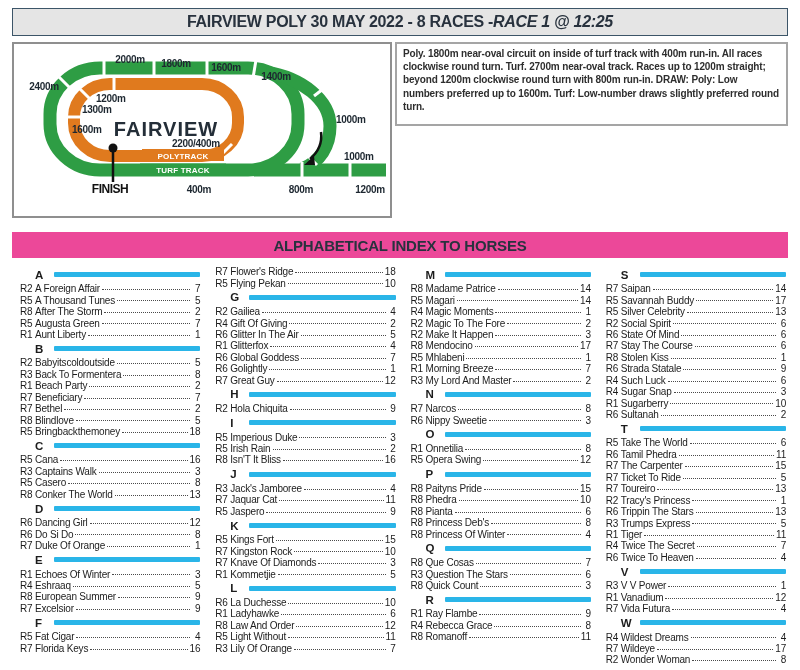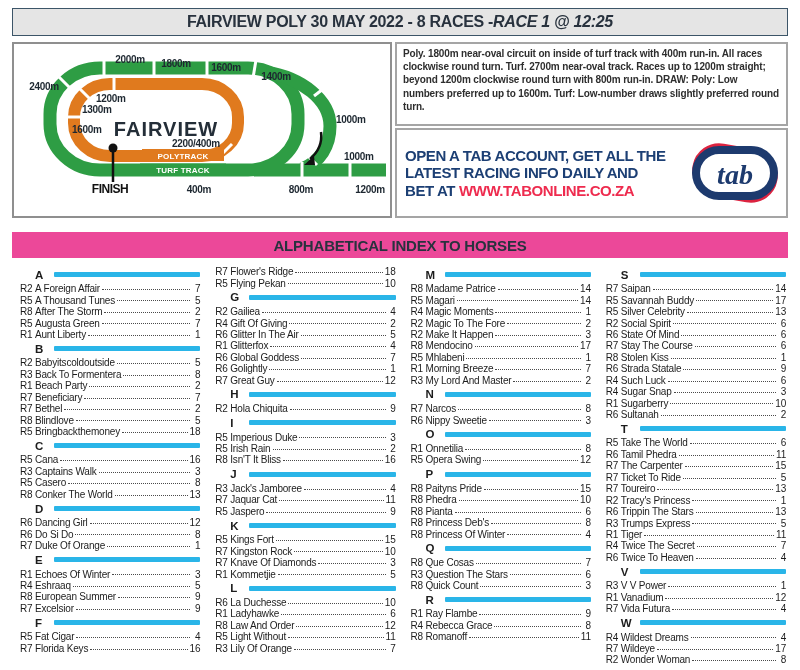--- a/index.html
+++ b/index.html
@@ -9,21 +9,21 @@
     font-family:"Liberation Sans", sans-serif; position:relative;
   }
   .banner {
     margin:8px 12px 0; background:#e5e5e5; border:1px solid #3c5568;
     height:28px; display:flex; align-items:center; justify-content:center;
     color:#28323e; font-weight:700; font-size:16px; letter-spacing:-0.3px;
   }
   .banner .it { font-style:italic; }
   .main-row { margin:6px 12px 0; display:flex; gap:3px; height:176px; }
   .track-box { width:380px; flex:none; border:2px solid #8f8f8f; background:#fff; }
-  .right-col { flex:1; display:flex; flex-direction:column; gap:2px; }
+  .right-col { flex:1; display:flex; flex-direction:row; gap:2px; }
   .info-box {
     border:2px solid #a5a5a5; height:84px; padding:3px 6px;
     font-size:10px; font-weight:700; color:#2e2e2e; line-height:1.32; letter-spacing:-0.15px;
   }
   .ad-box { border:2px solid #a5a5a5; flex:1; display:flex; align-items:center; padding:0 4px 0 8px; }
   .ad-text { flex:1; color:#1c3f74; font-weight:700; font-size:15px; line-height:1.14; letter-spacing:-0.4px; }
   .ad-url { color:#ee2b4e; }
   .tab-logo { width:94px; height:60px; flex:none; }
   .index-title {
     margin:14px 12px 0; background:#ec4899; height:26px;
@@ -116,34 +116,20 @@
       <text x="58" y="89" text-anchor="start" class="tl">1600m</text>
     </svg>
   </div>
 
   <div class="right-col">
 
     <div class="info-box">
       <span>Poly. 1800m near-oval circuit on inside of turf track with 400m run-in. All races clockwise round turn. Turf. 2700m near-oval track. Races up to 1200m straight; beyond 1200m clockwise round turn with 800m run-in. DRAW: Poly: Low numbers preferred up to 1600m. Turf: Low-number draws slightly preferred round turn.</span>
     </div>
 
-    <div class="ad-box">
-      <div class="ad-text">
-        <div>OPEN A TAB ACCOUNT, GET ALL THE</div>
-        <div>LATEST RACING INFO DAILY AND</div>
-        <div><span>BET AT </span><span class="ad-url">WWW.TABONLINE.CO.ZA</span></div>
-      </div>
-      <svg class="tab-logo" viewBox="0 0 94 60">
-        <g transform="rotate(10 47 30)">
-          <rect x="8" y="7" width="78" height="46" rx="23" fill="none" stroke="#dc2340" stroke-width="8"></rect>
-        </g>
-        <rect x="8" y="7" width="78" height="46" rx="23" fill="#ffffff" stroke="#1d3a6e" stroke-width="8"></rect>
-        <text x="47" y="41" text-anchor="middle" class="tabword">tab</text>
-      </svg>
-    </div>
   </div>
 </div>
 
 <div class="index-title">
   <span>ALPHABETICAL INDEX TO HORSES</span>
 </div>
 
 <div class="index">
   <div>
       <div class="sec">

